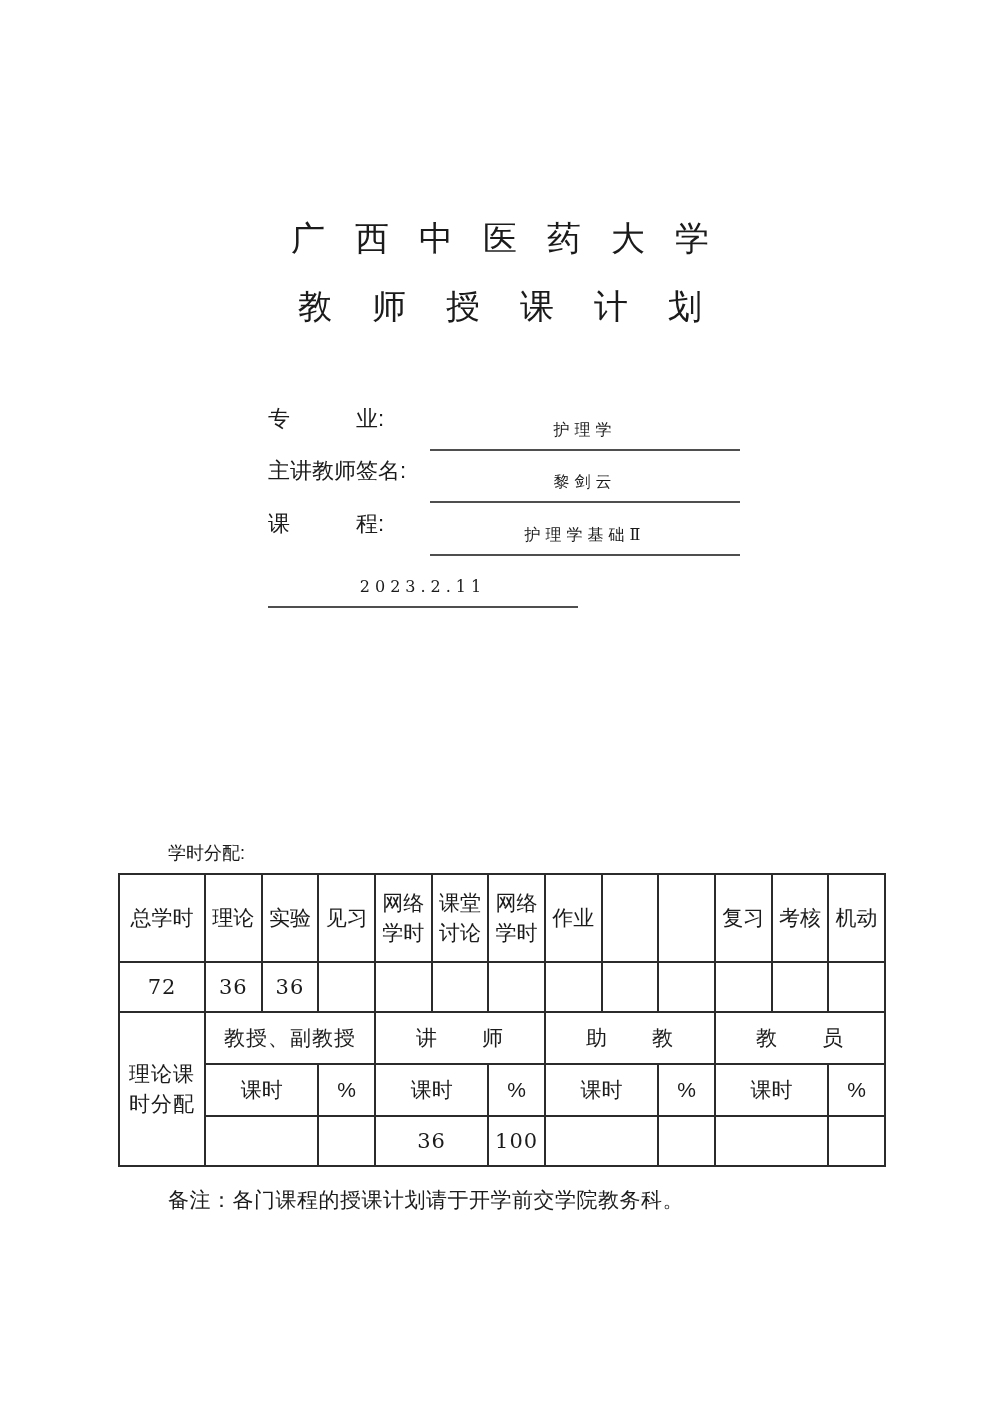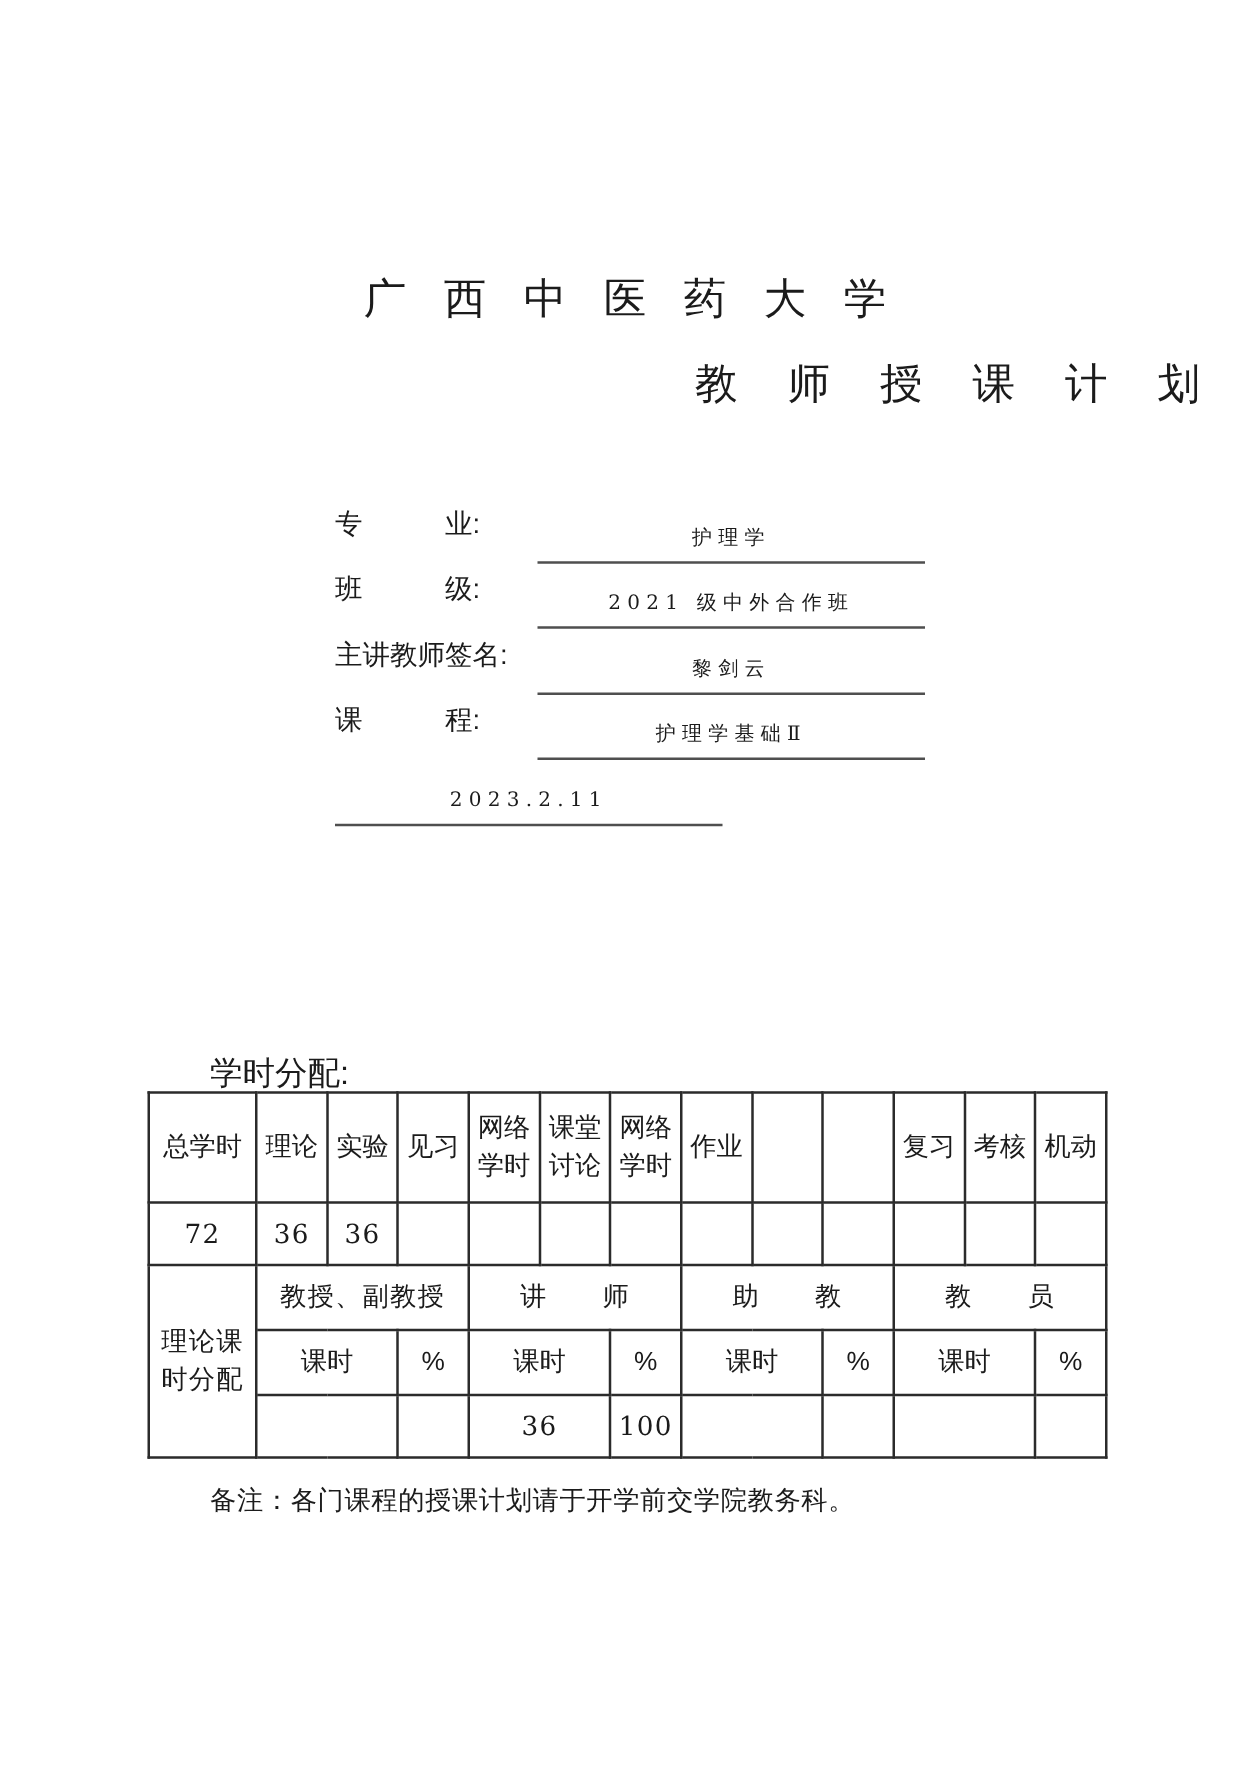--- a/index.html
+++ b/index.html
@@ -18,21 +18,21 @@
     position:absolute; top:180px; left:0; width:100%;
     text-align:center;
     font-family:"DejaVu Serif","Liberation Serif",serif;
     font-size:34px; font-weight:500;
     letter-spacing:30px; text-indent:30px;
     white-space:nowrap;
     margin-top:36px;
   }
   .doc-subtitle {
     position:absolute; top:284px; left:0; width:100%;
-    text-align:right;
+    text-align:center;
     font-family:"DejaVu Serif","Liberation Serif",serif;
     font-size:34px; font-weight:500;
     letter-spacing:40px; text-indent:40px;
     white-space:nowrap;
   }
   
   .form { position:absolute; left:268px; top:405px; }
   .form-row { display:flex; align-items:flex-start; height:52.4px; }
   .f-label {
     width:162px; flex:none;
@@ -43,21 +43,21 @@
   .f-line {
     width:310px; flex:none;
     height:46px; line-height:50px;
     border-bottom:2px solid #4f4f4f;
     text-align:center;
     font-family:"DejaVu Serif","Liberation Serif",serif;
     font-size:16px; letter-spacing:5px;
     white-space:nowrap;
   }
   
-  .hours-caption { position:absolute; left:168px; top:841px; font-size:26px; }
+  .hours-caption { position:absolute; left:168px; top:841px; font-size:18px; }
   table.hours {
     position:absolute; left:118px; top:873px;
     width:768px;
     border-collapse:collapse; table-layout:fixed;
   }
   table.hours td {
     border:2px solid #2b2b2b;
     text-align:center; vertical-align:middle;
     font-size:21px; line-height:1.45;
     padding:2px 5px;
@@ -82,24 +82,20 @@
 
 <div class="page">
 
   <div class="doc-title">广西中医药大学</div>
   <div class="doc-subtitle">教师授课计划</div>
 
   <div class="form">
     <div class="form-row">
       <div class="f-label">专　　　业:</div>
       <div class="f-line">护理学</div>
-    </div>
-    <div class="form-row">
-      <div class="f-label">班　　　级:</div>
-      <div class="f-line">2021 级中外合作班</div>
     </div>
     <div class="form-row">
       <div class="f-label">主讲教师签名:</div>
       <div class="f-line">黎剑云</div>
     </div>
     <div class="form-row">
       <div class="f-label">课　　　程:</div>
       <div class="f-line">护理学基础Ⅱ</div>
     </div>
     <div class="form-row">

